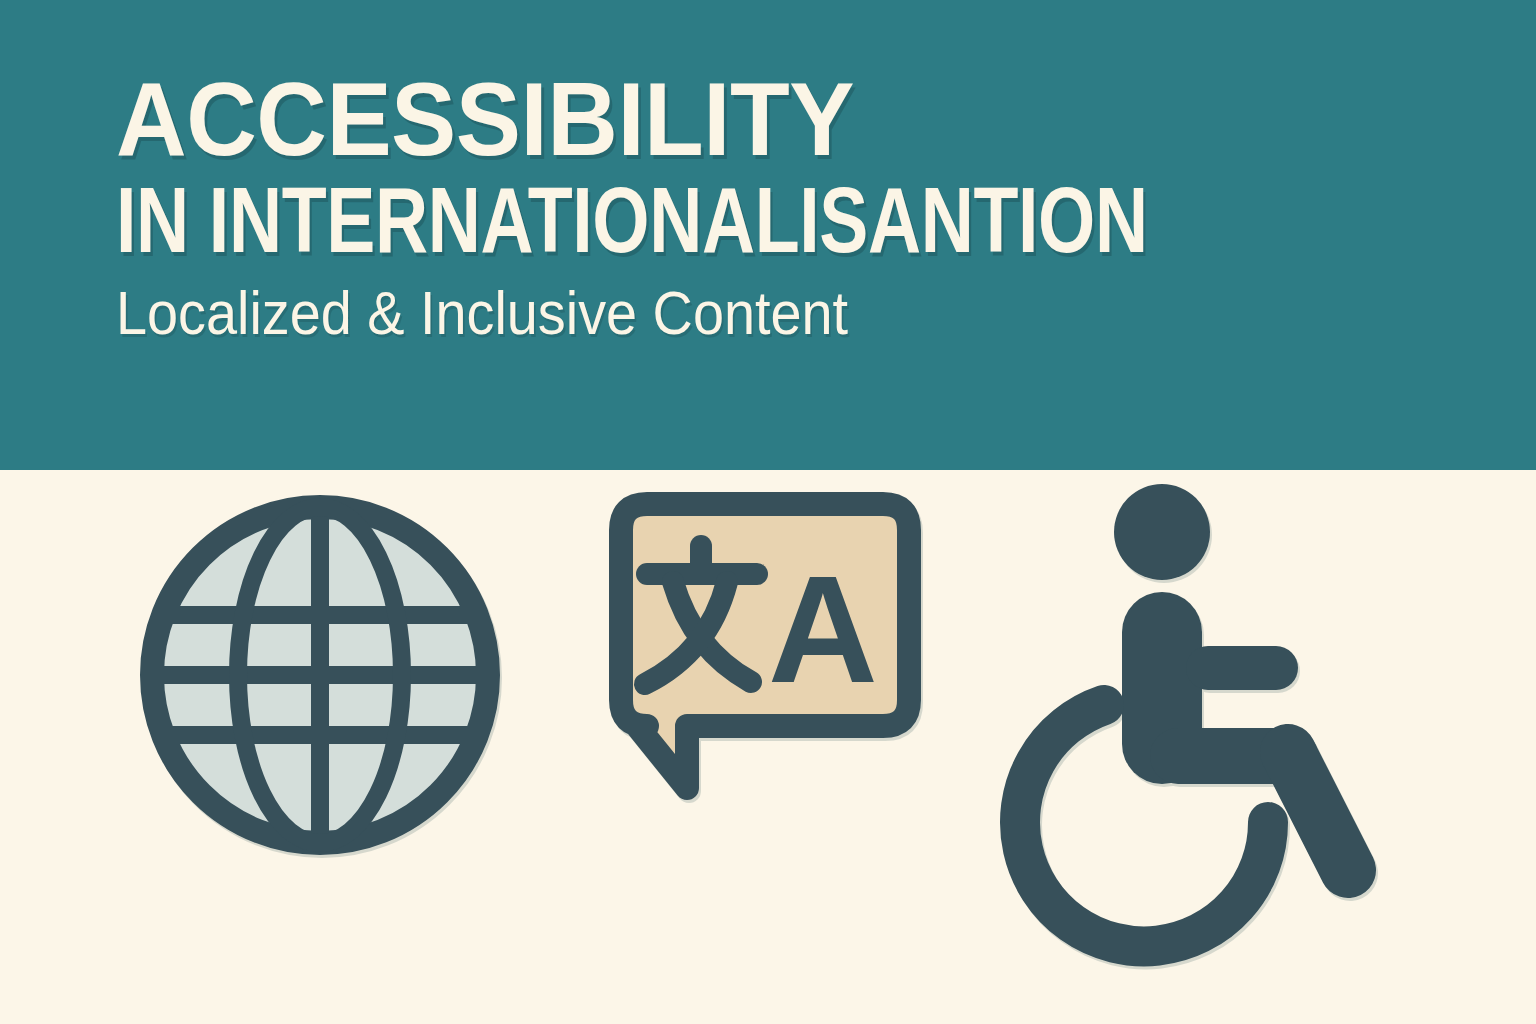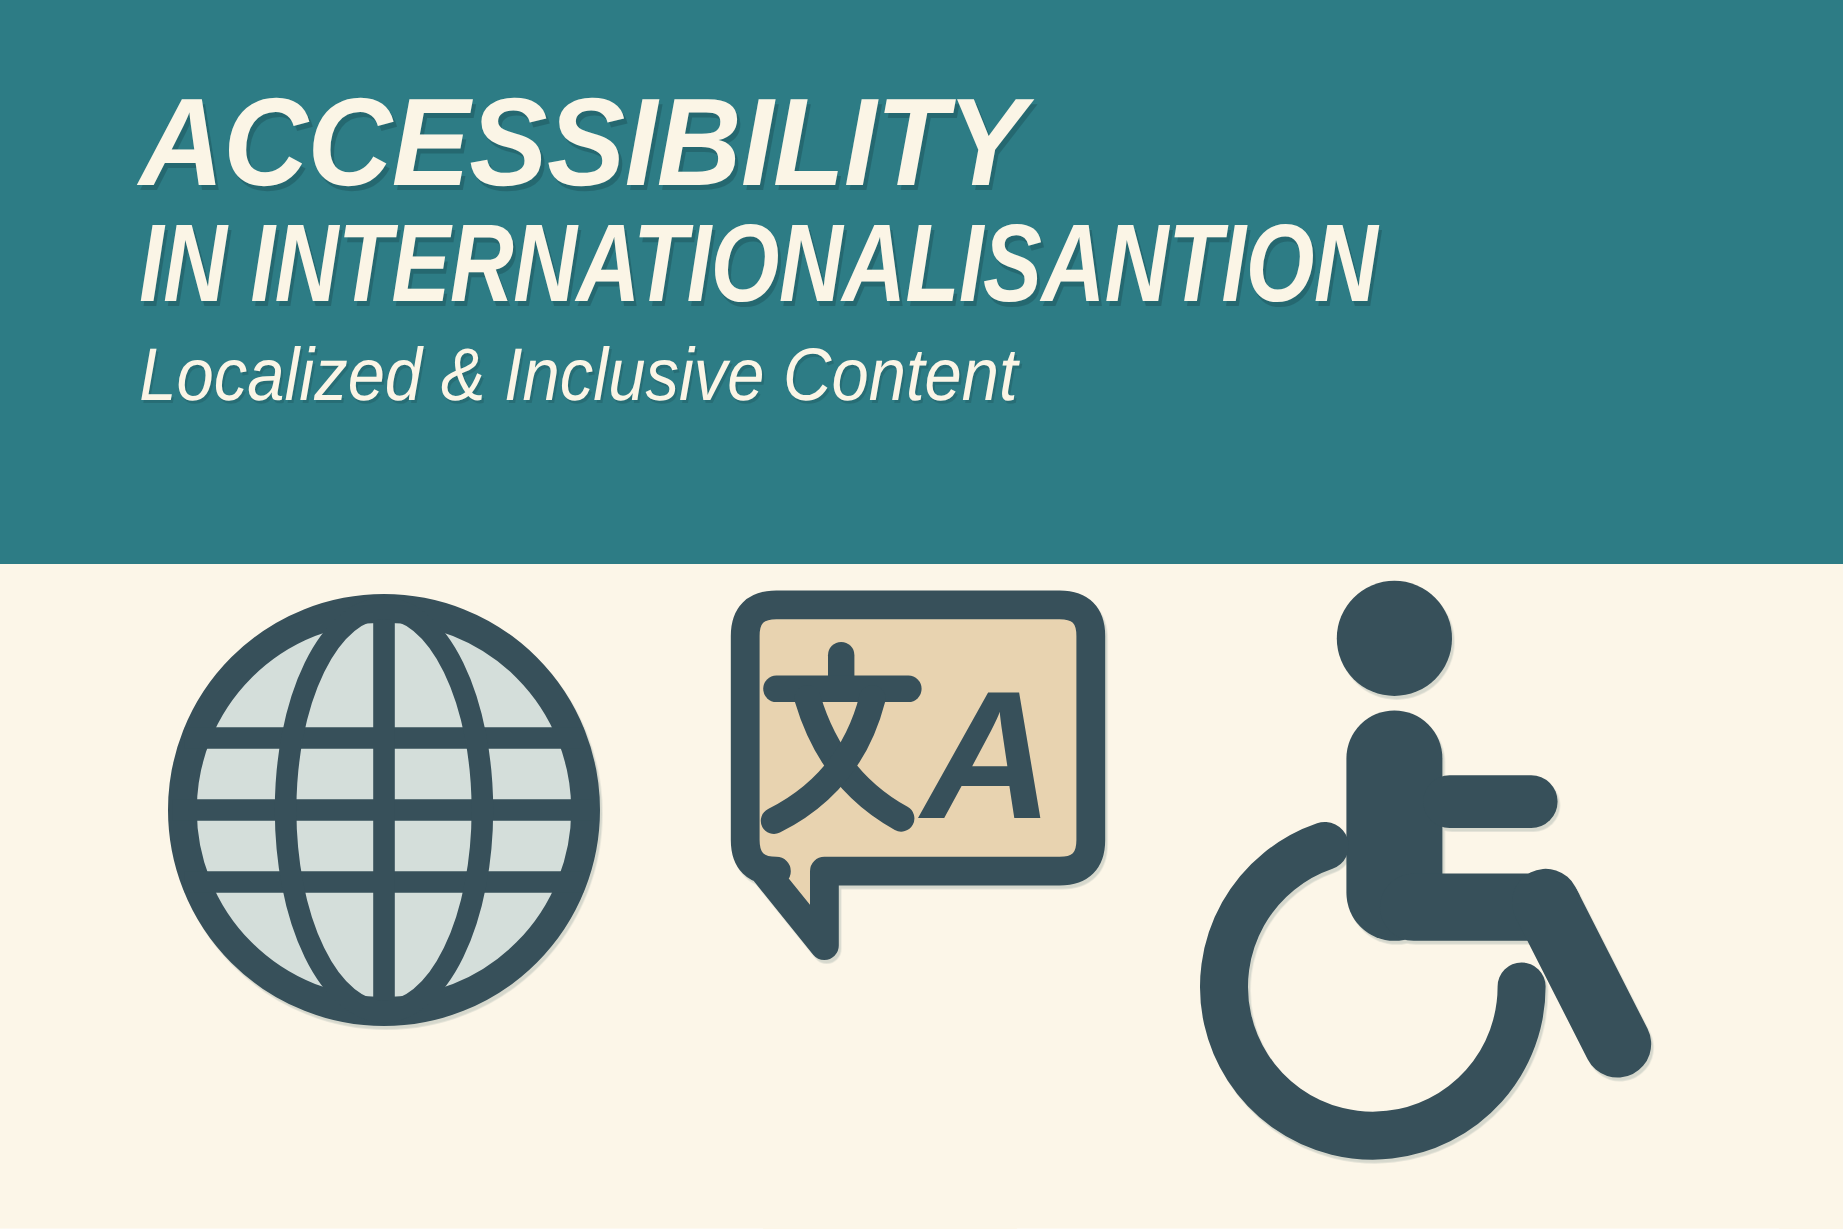--- a/index.html
+++ b/index.html
@@ -8,21 +8,20 @@
     padding: 0;
     background: #ffffff;
   }
   #poster {
     position: relative;
     width: 1536px;
     height: 1024px;
     overflow: hidden;
     background: #FCF6E8;
     font-family: "Liberation Sans", "DejaVu Sans", sans-serif;
-    font-style: italic;
     -webkit-font-smoothing: antialiased;
   }
 
   
   #header-band {
     position: absolute;
     left: 0;
     top: 0;
     width: 1536px;
     height: 470px;

